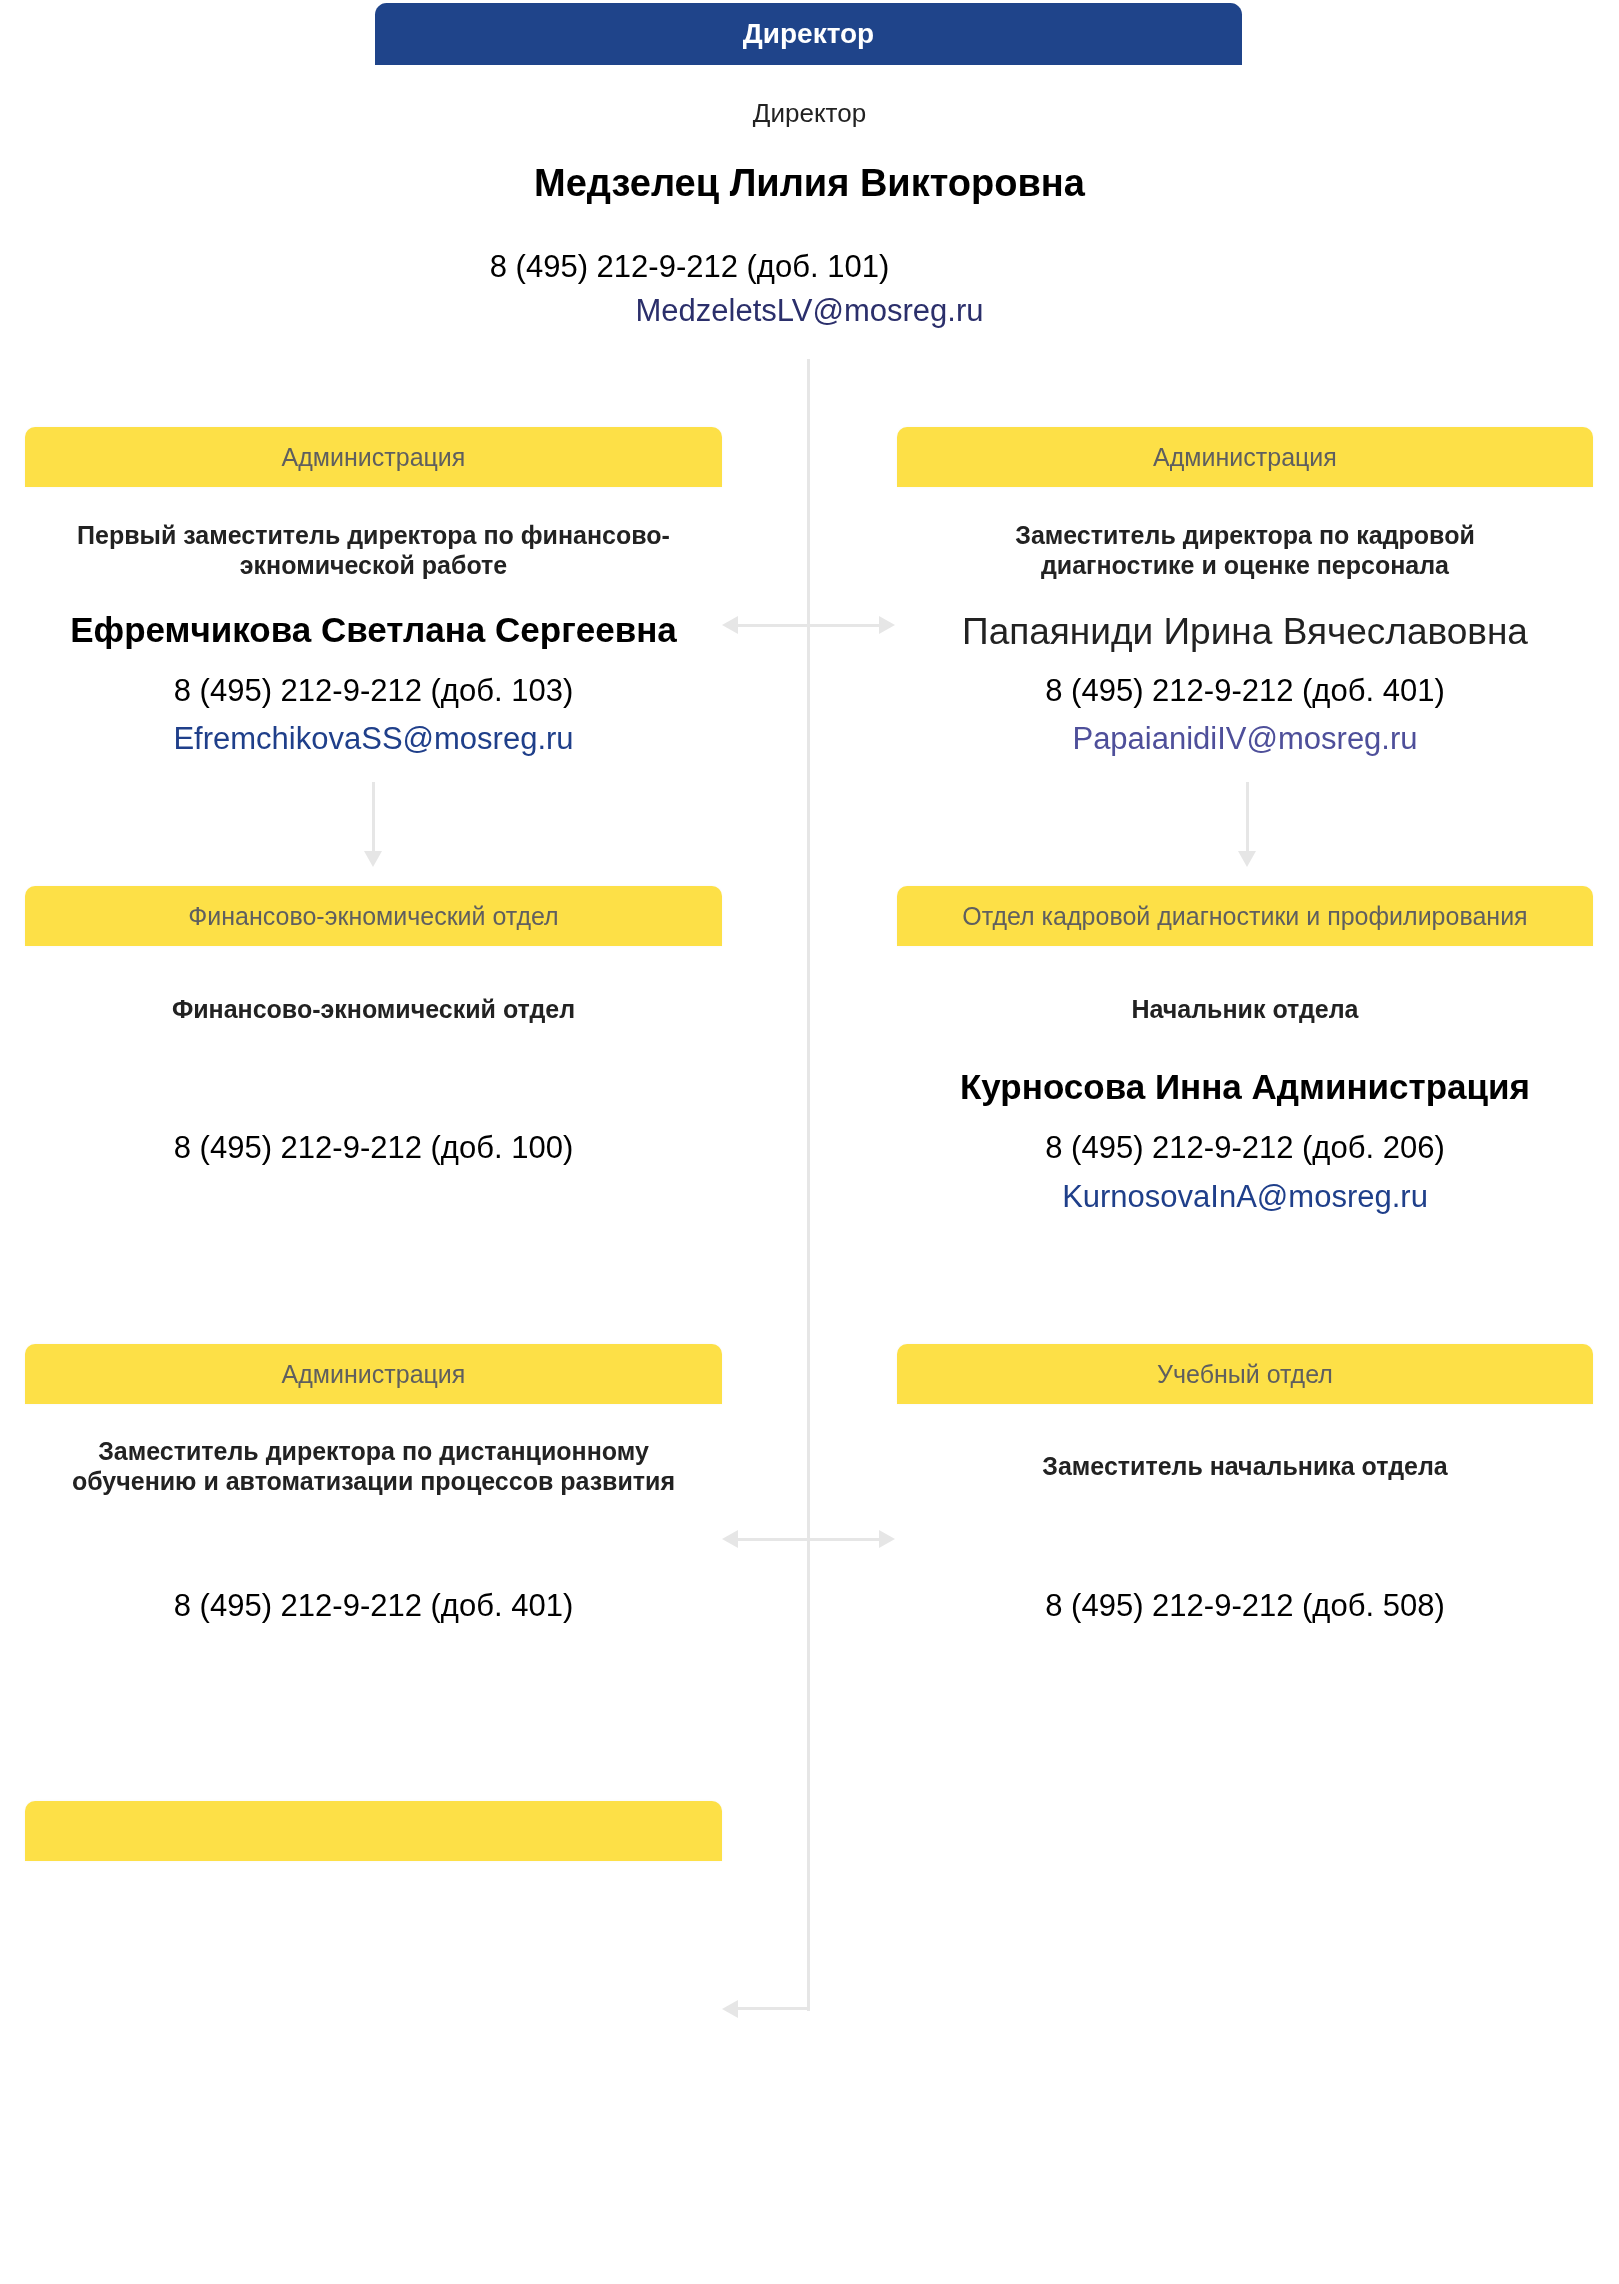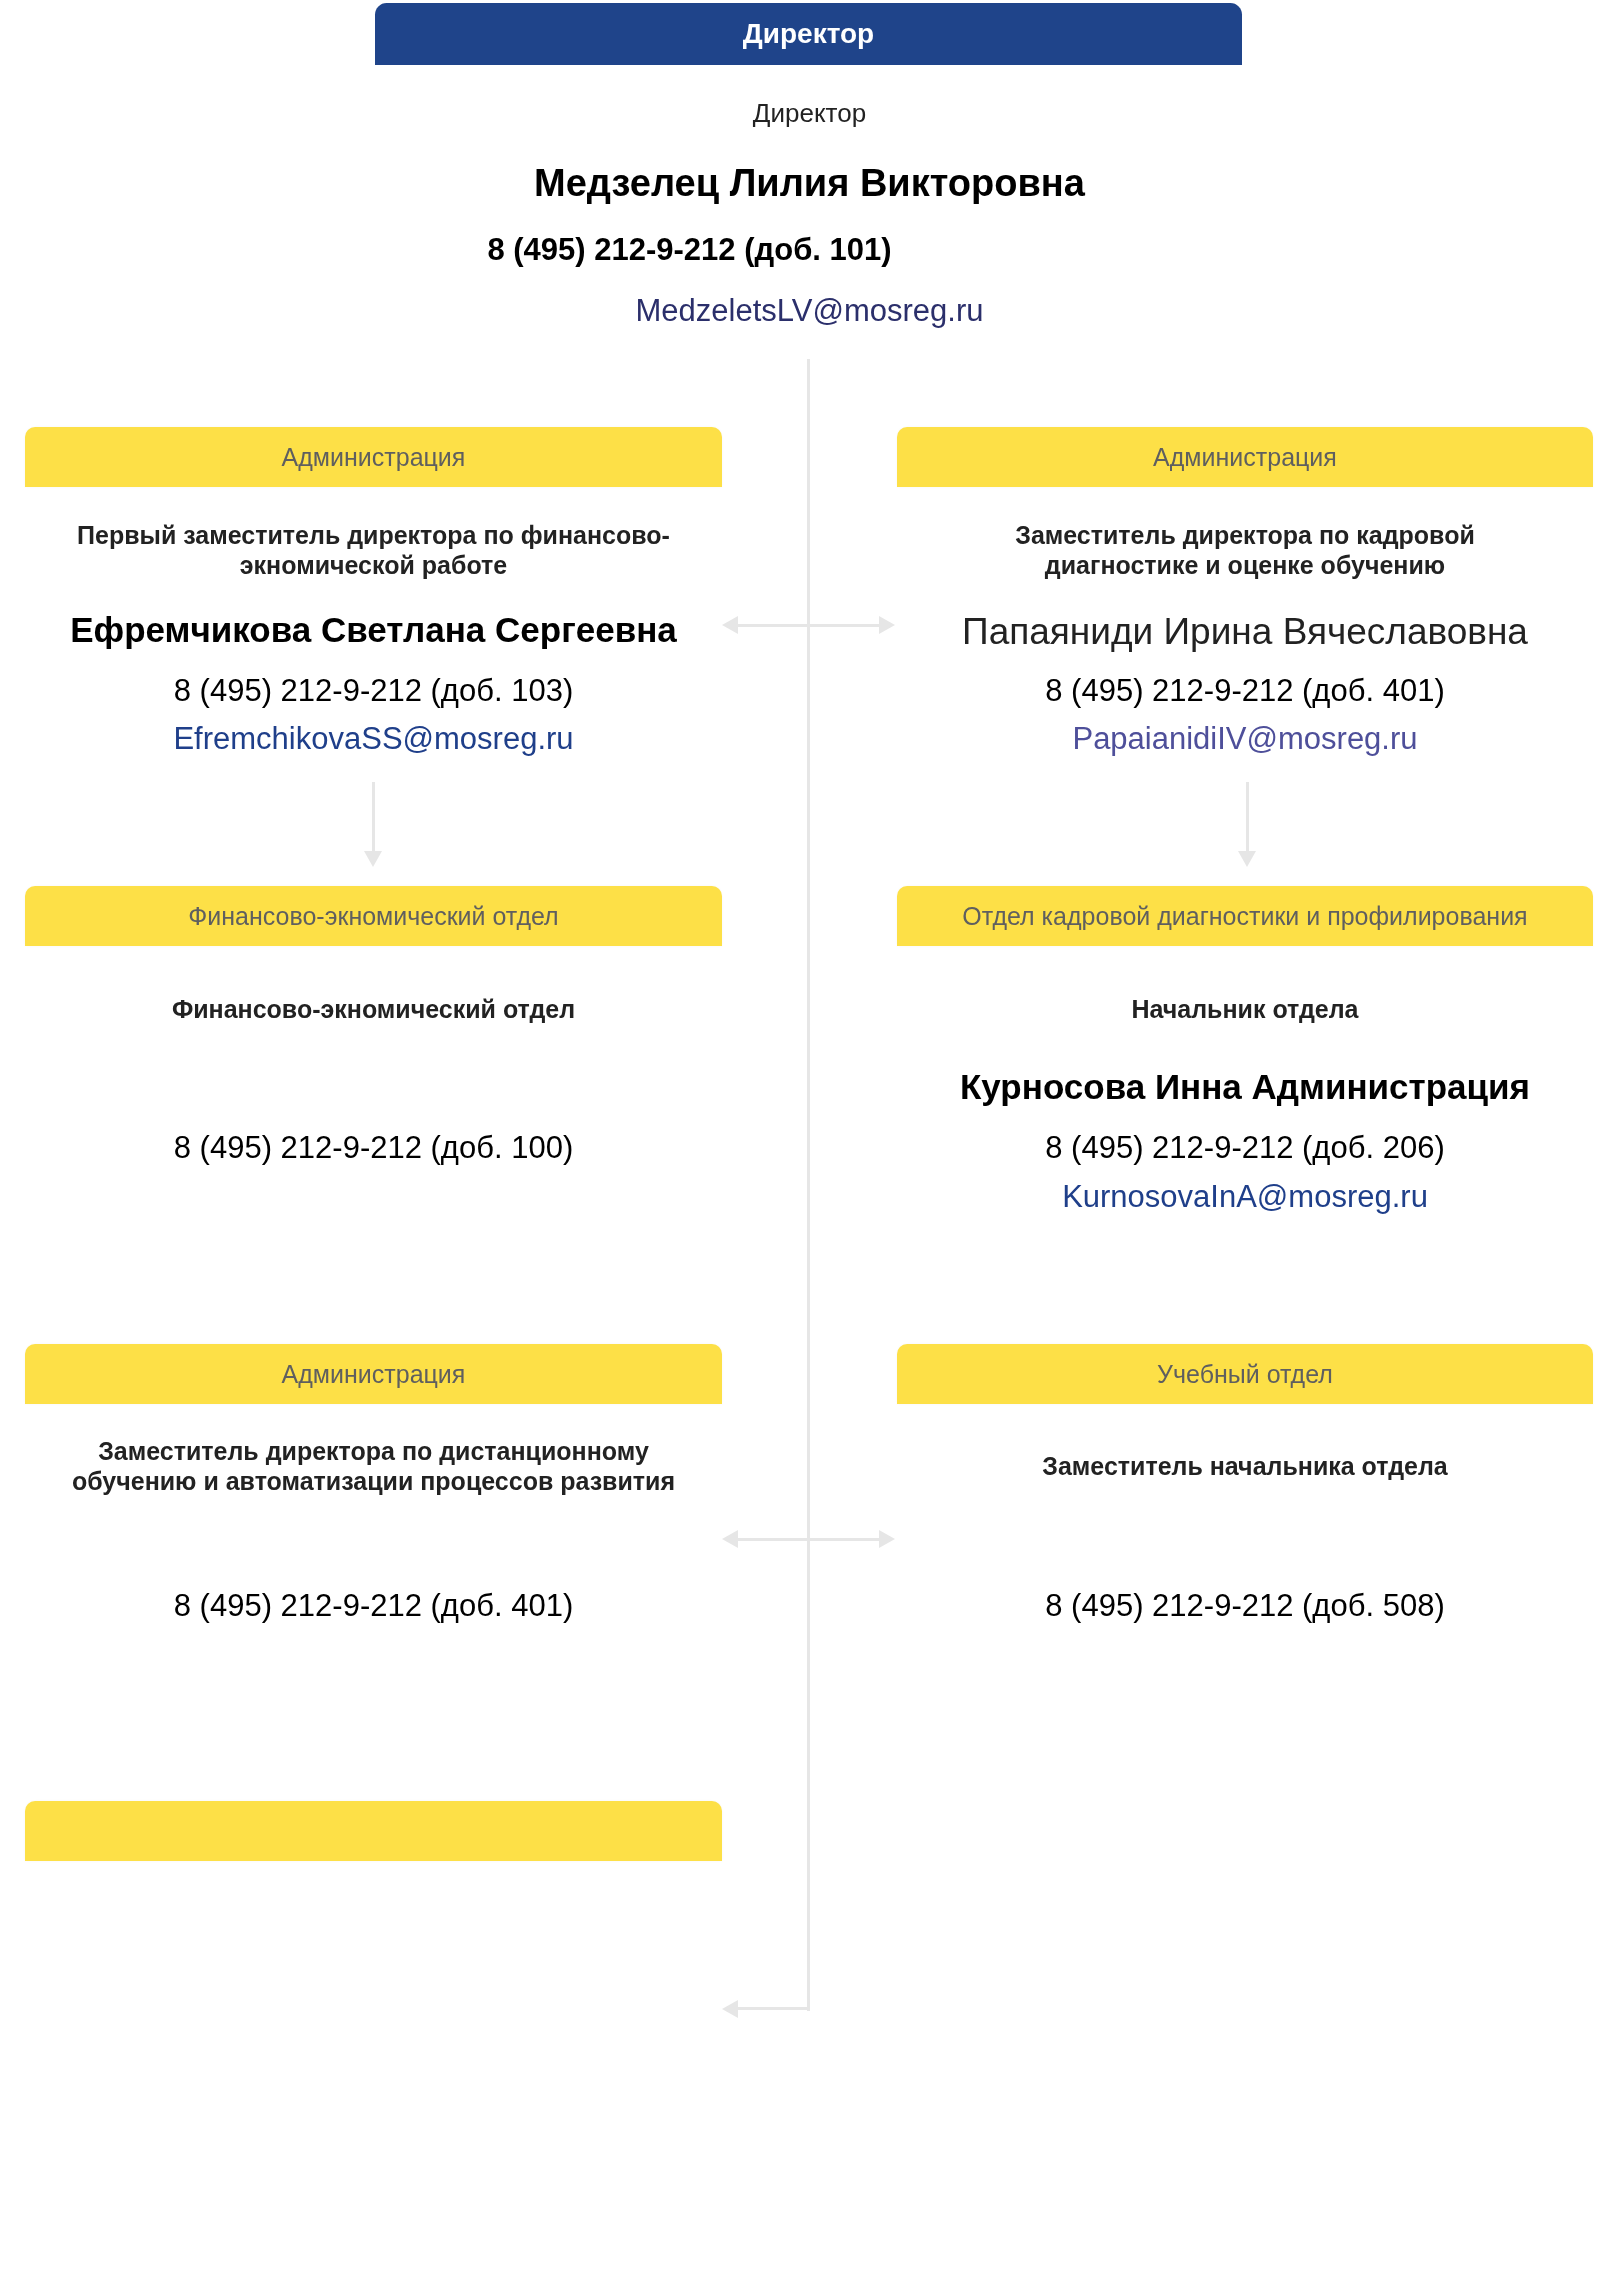--- a/index.html
+++ b/index.html
@@ -47,40 +47,40 @@
 <div class="vline" style="left:372px; top:782px; height:71px;"></div>
 <div class="arrow-head" style="left:364px; top:851px; border-left:9px solid transparent; border-right:9px solid transparent; border-top:16.6px solid #e6e6e6;"></div>
 <div class="vline" style="left:1246px; top:782px; height:71px;"></div>
 <div class="arrow-head" style="left:1238px; top:851px; border-left:9px solid transparent; border-right:9px solid transparent; border-top:16.6px solid #e6e6e6;"></div>
 
 <div class="abs director-header">
   <span>Директор</span>
 </div>
 <div class="center-text" style="left:0; width:1619px; top:98px; font-size:26px; color:#222;">Директор</div>
 <div class="center-text" style="left:0; width:1619px; top:162px; font-size:38px; font-weight:bold; color:#000;">Медзелец Лилия Викторовна</div>
-<div class="center-text phone" style="left:0; width:1379px; top:232px;font-weight:bold;">8 (495) 212-9-212 (доб. 101)</div>
+<div class="center-text phone" style="left:0; width:1379px; top:249px;">8 (495) 212-9-212 (доб. 101)</div>
 <div class="center-text email" style="left:0; width:1619px; top:293px; color:#2b2f6b;">MedzeletsLV@mosreg.ru</div>
 
 <div>
   <div class="dept-box col-left" style="top:427px;">
     <span>Администрация</span>
   </div>
   <div class="center-text role" style="left:25px; width:697px; top:520px;">Первый заместитель директора по финансово-</div>
   <div class="center-text role" style="left:25px; width:697px; top:550px;">экномической работе</div>
   <div class="center-text name-bold" style="left:25px; width:697px; top:610px;">Ефремчикова Светлана Сергеевна</div>
   <div class="center-text phone" style="left:25px; width:697px; top:673px;">8 (495) 212-9-212 (доб. 103)</div>
   <div class="center-text email" style="left:25px; width:697px; top:721px; color:#1f3f8a;">EfremchikovaSS@mosreg.ru</div>
 </div>
 
 <div>
   <div class="dept-box col-right" style="top:427px;">
     <span>Администрация</span>
   </div>
   <div class="center-text role" style="left:897px; width:696px; top:520px;">Заместитель директора по кадровой</div>
-  <div class="center-text role" style="left:897px; width:696px; top:550px;">диагностике и оценке обучению</div>
+  <div class="center-text role" style="left:897px; width:696px; top:550px;">диагностике и оценке персонала</div>
   <div class="center-text name-regular" style="left:897px; width:696px; top:611px;">Папаяниди Ирина Вячеславовна</div>
   <div class="center-text phone" style="left:897px; width:696px; top:673px;">8 (495) 212-9-212 (доб. 401)</div>
   <div class="center-text email" style="left:897px; width:696px; top:721px; color:#4e4f9a;">PapaianidiIV@mosreg.ru</div>
 </div>
 
 <div>
   <div class="dept-box col-left" style="top:886px;">
     <span>Финансово-экномический отдел</span>
   </div>
   <div class="center-text role" style="left:25px; width:697px; top:994px;">Финансово-экномический отдел</div>

